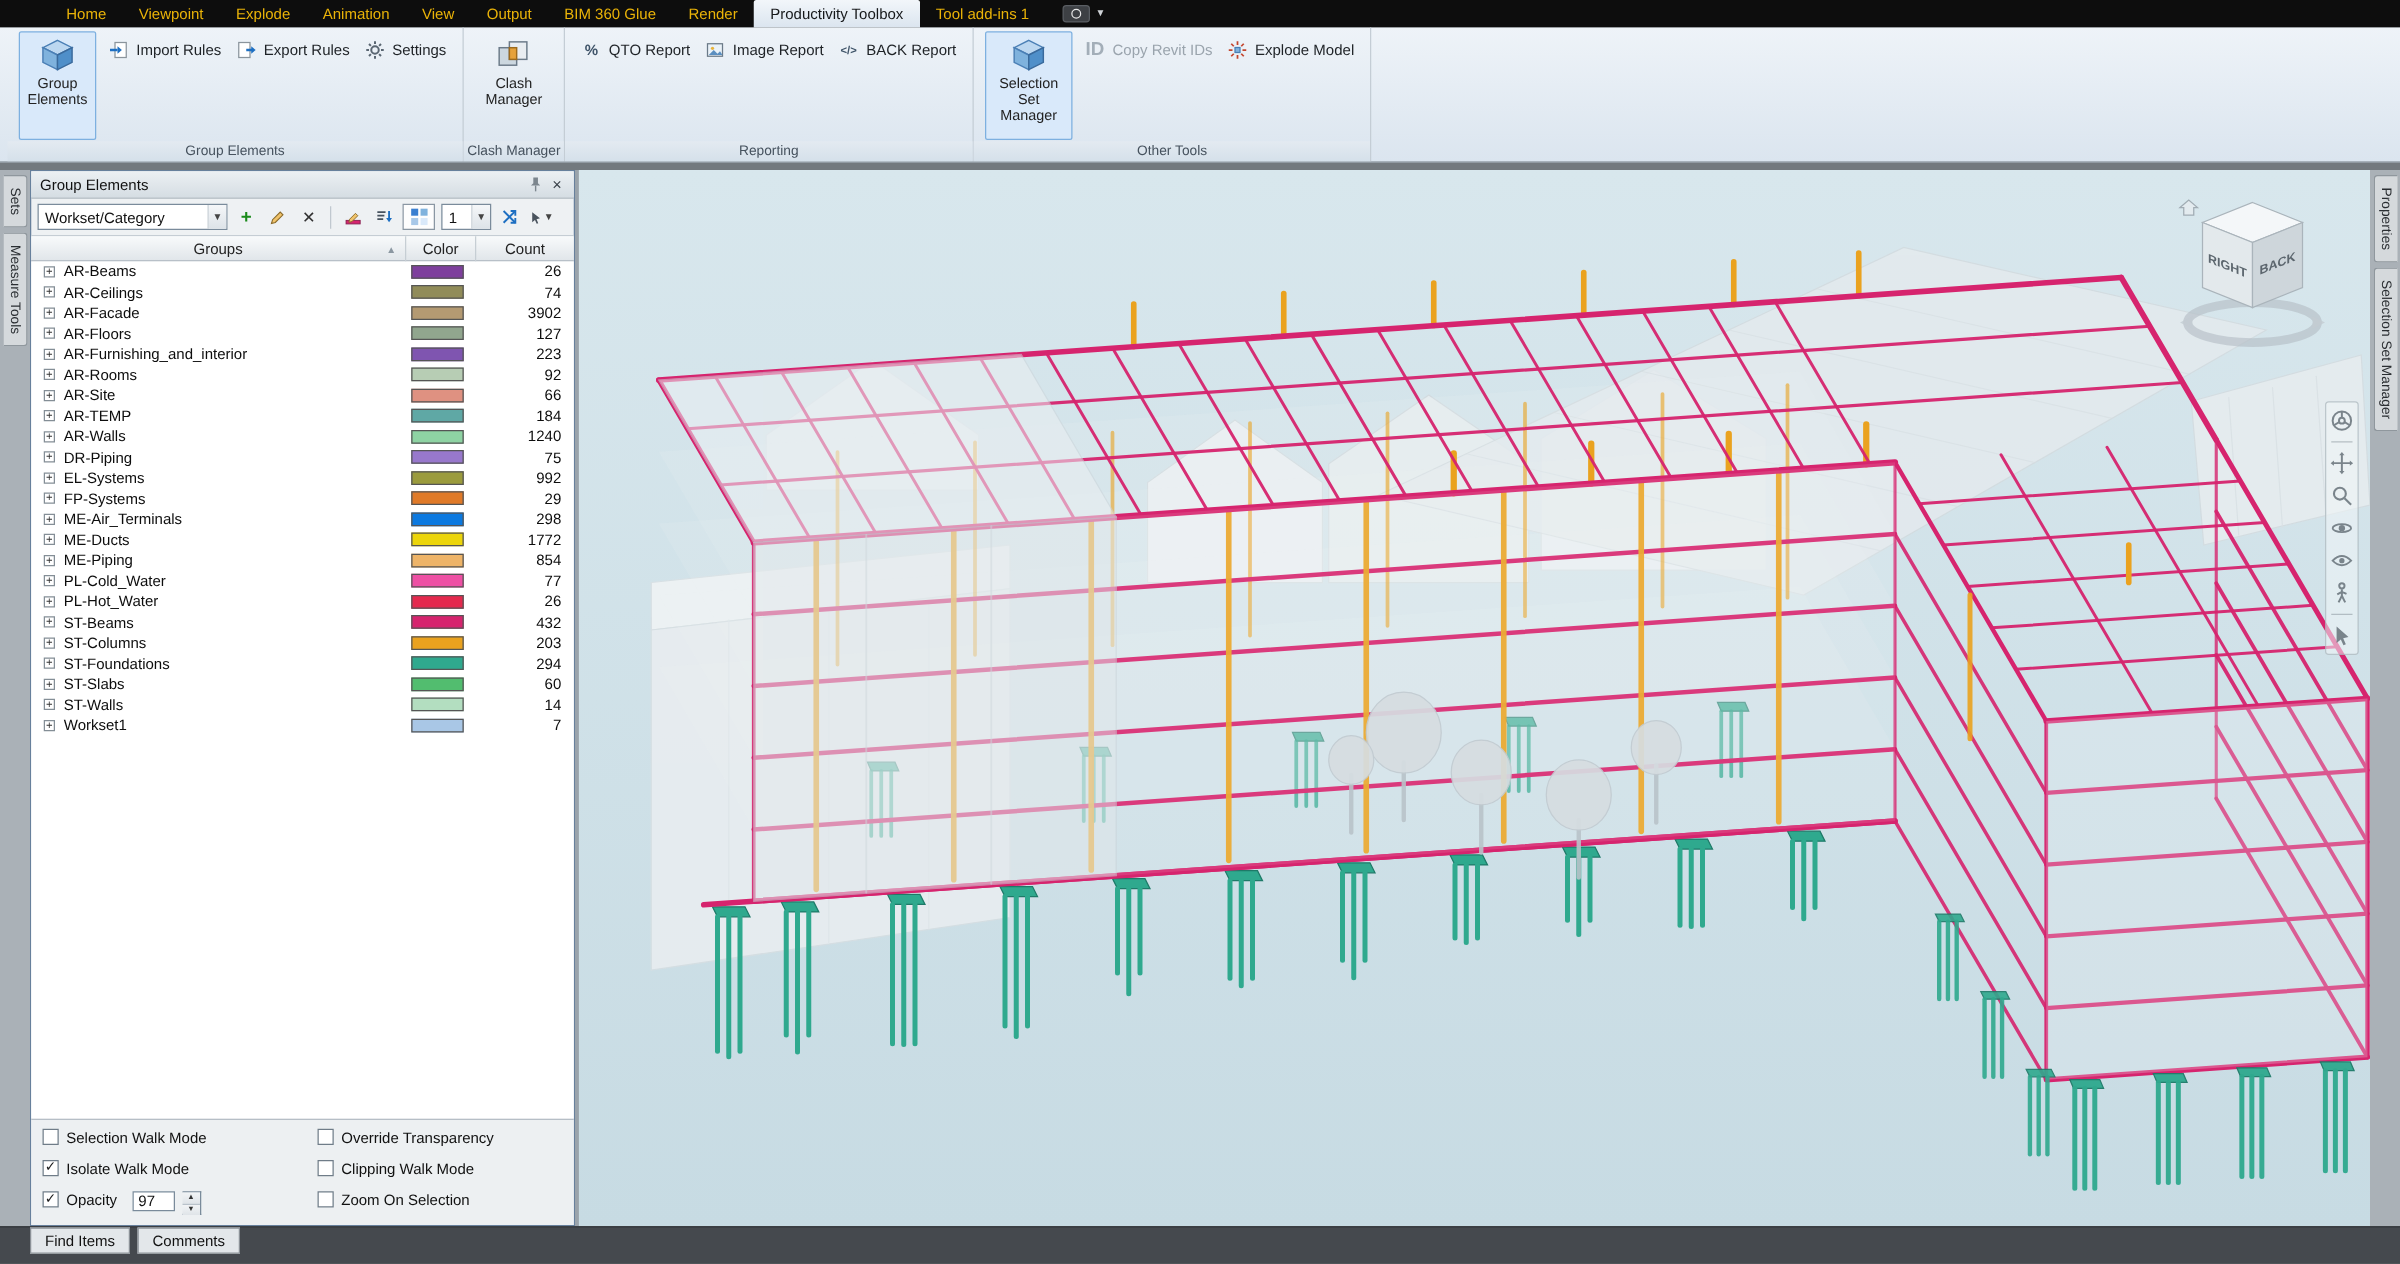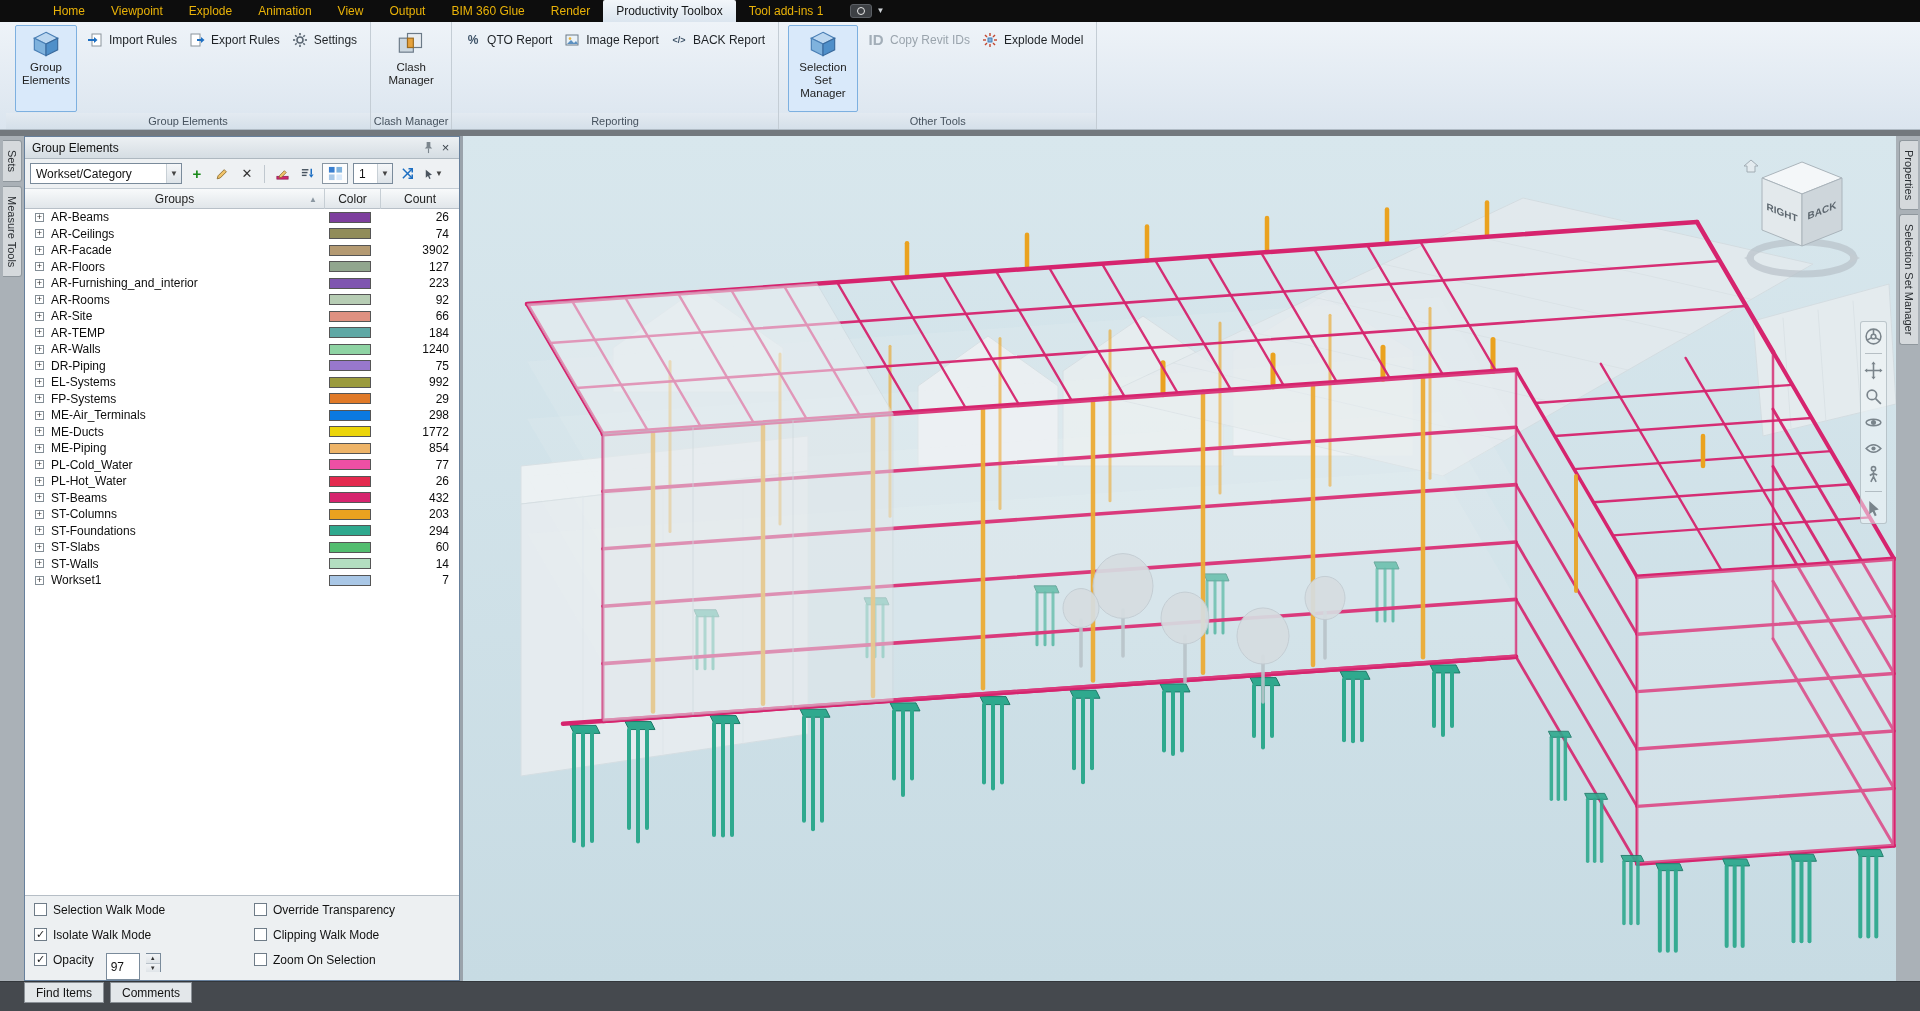--- a/index.html
+++ b/index.html
@@ -60,21 +60,21 @@
   .grow .exp{width:9px;height:9px;flex:none;border:1px solid #848e96;background:#fff;margin-left:10px;font-size:9px;line-height:7px;text-align:center;color:#333}
   .grow .gname{margin-left:7px;white-space:nowrap}
   .grow .gswatch{position:absolute;left:304px;width:42px;height:11px;border:1px solid #555}
   .grow .gcount{position:absolute;right:10px}
   
   #options{flex:none;border-top:1px solid #b6bec6;background:#edf0f2;padding:7px 9px 8px;display:flex}
   .optcol{display:flex;flex-direction:column;gap:6px}
   .optcol.left{width:220px}
   .optrow{display:flex;align-items:flex-start;gap:6px;font-size:12px;color:#111;height:19px}
   .cb{width:13px;height:13px;flex:none;background:#fff;border:1px solid #6f7c88;display:flex;align-items:center;justify-content:center;font-size:11px;font-weight:bold;color:#1a1a1a;line-height:1}
-  .spininput{width:34px;height:27px;margin-left:6px;border:1px solid #7a8b9b;background:#fff;font-size:12px;display:flex;align-items:center;padding-left:4px}
+  .spininput{width:34px;height:16px;margin-left:6px;border:1px solid #7a8b9b;background:#fff;font-size:12px;display:flex;align-items:center;padding-left:4px}
   .spinbtns{width:15px;height:19px;border:1px solid #7a8b9b;border-left:none;display:flex;flex-direction:column}
   .spinbtns div{flex:1;font-size:6px;line-height:8.5px;text-align:center;color:#333;background:linear-gradient(#f2f4f6,#dfe4e8)}
   .spinbtns div:first-child{border-bottom:1px solid #b9c2ca}
   
   #splitter{position:absolute;left:460px;top:136px;width:3px;bottom:30px;background:#9aa3ab}
   #viewport{position:absolute;left:463px;top:136px;width:1433px;height:845px;background:linear-gradient(#d8e7ed,#c7dbe3);overflow:hidden}
   #model-svg{position:absolute;inset:0;width:100%;height:100%}
   #viewcube{position:absolute;right:26px;top:12px;width:130px;height:150px}
   #navbar{position:absolute;right:9px;top:185px;width:27px;display:flex;flex-direction:column;align-items:center;gap:7px;padding:5px 0;background:rgba(241,245,247,.55);border:1px solid rgba(150,162,170,.55);border-radius:3px}
   .navicon{width:19px;height:19px;opacity:.8;flex:none}

